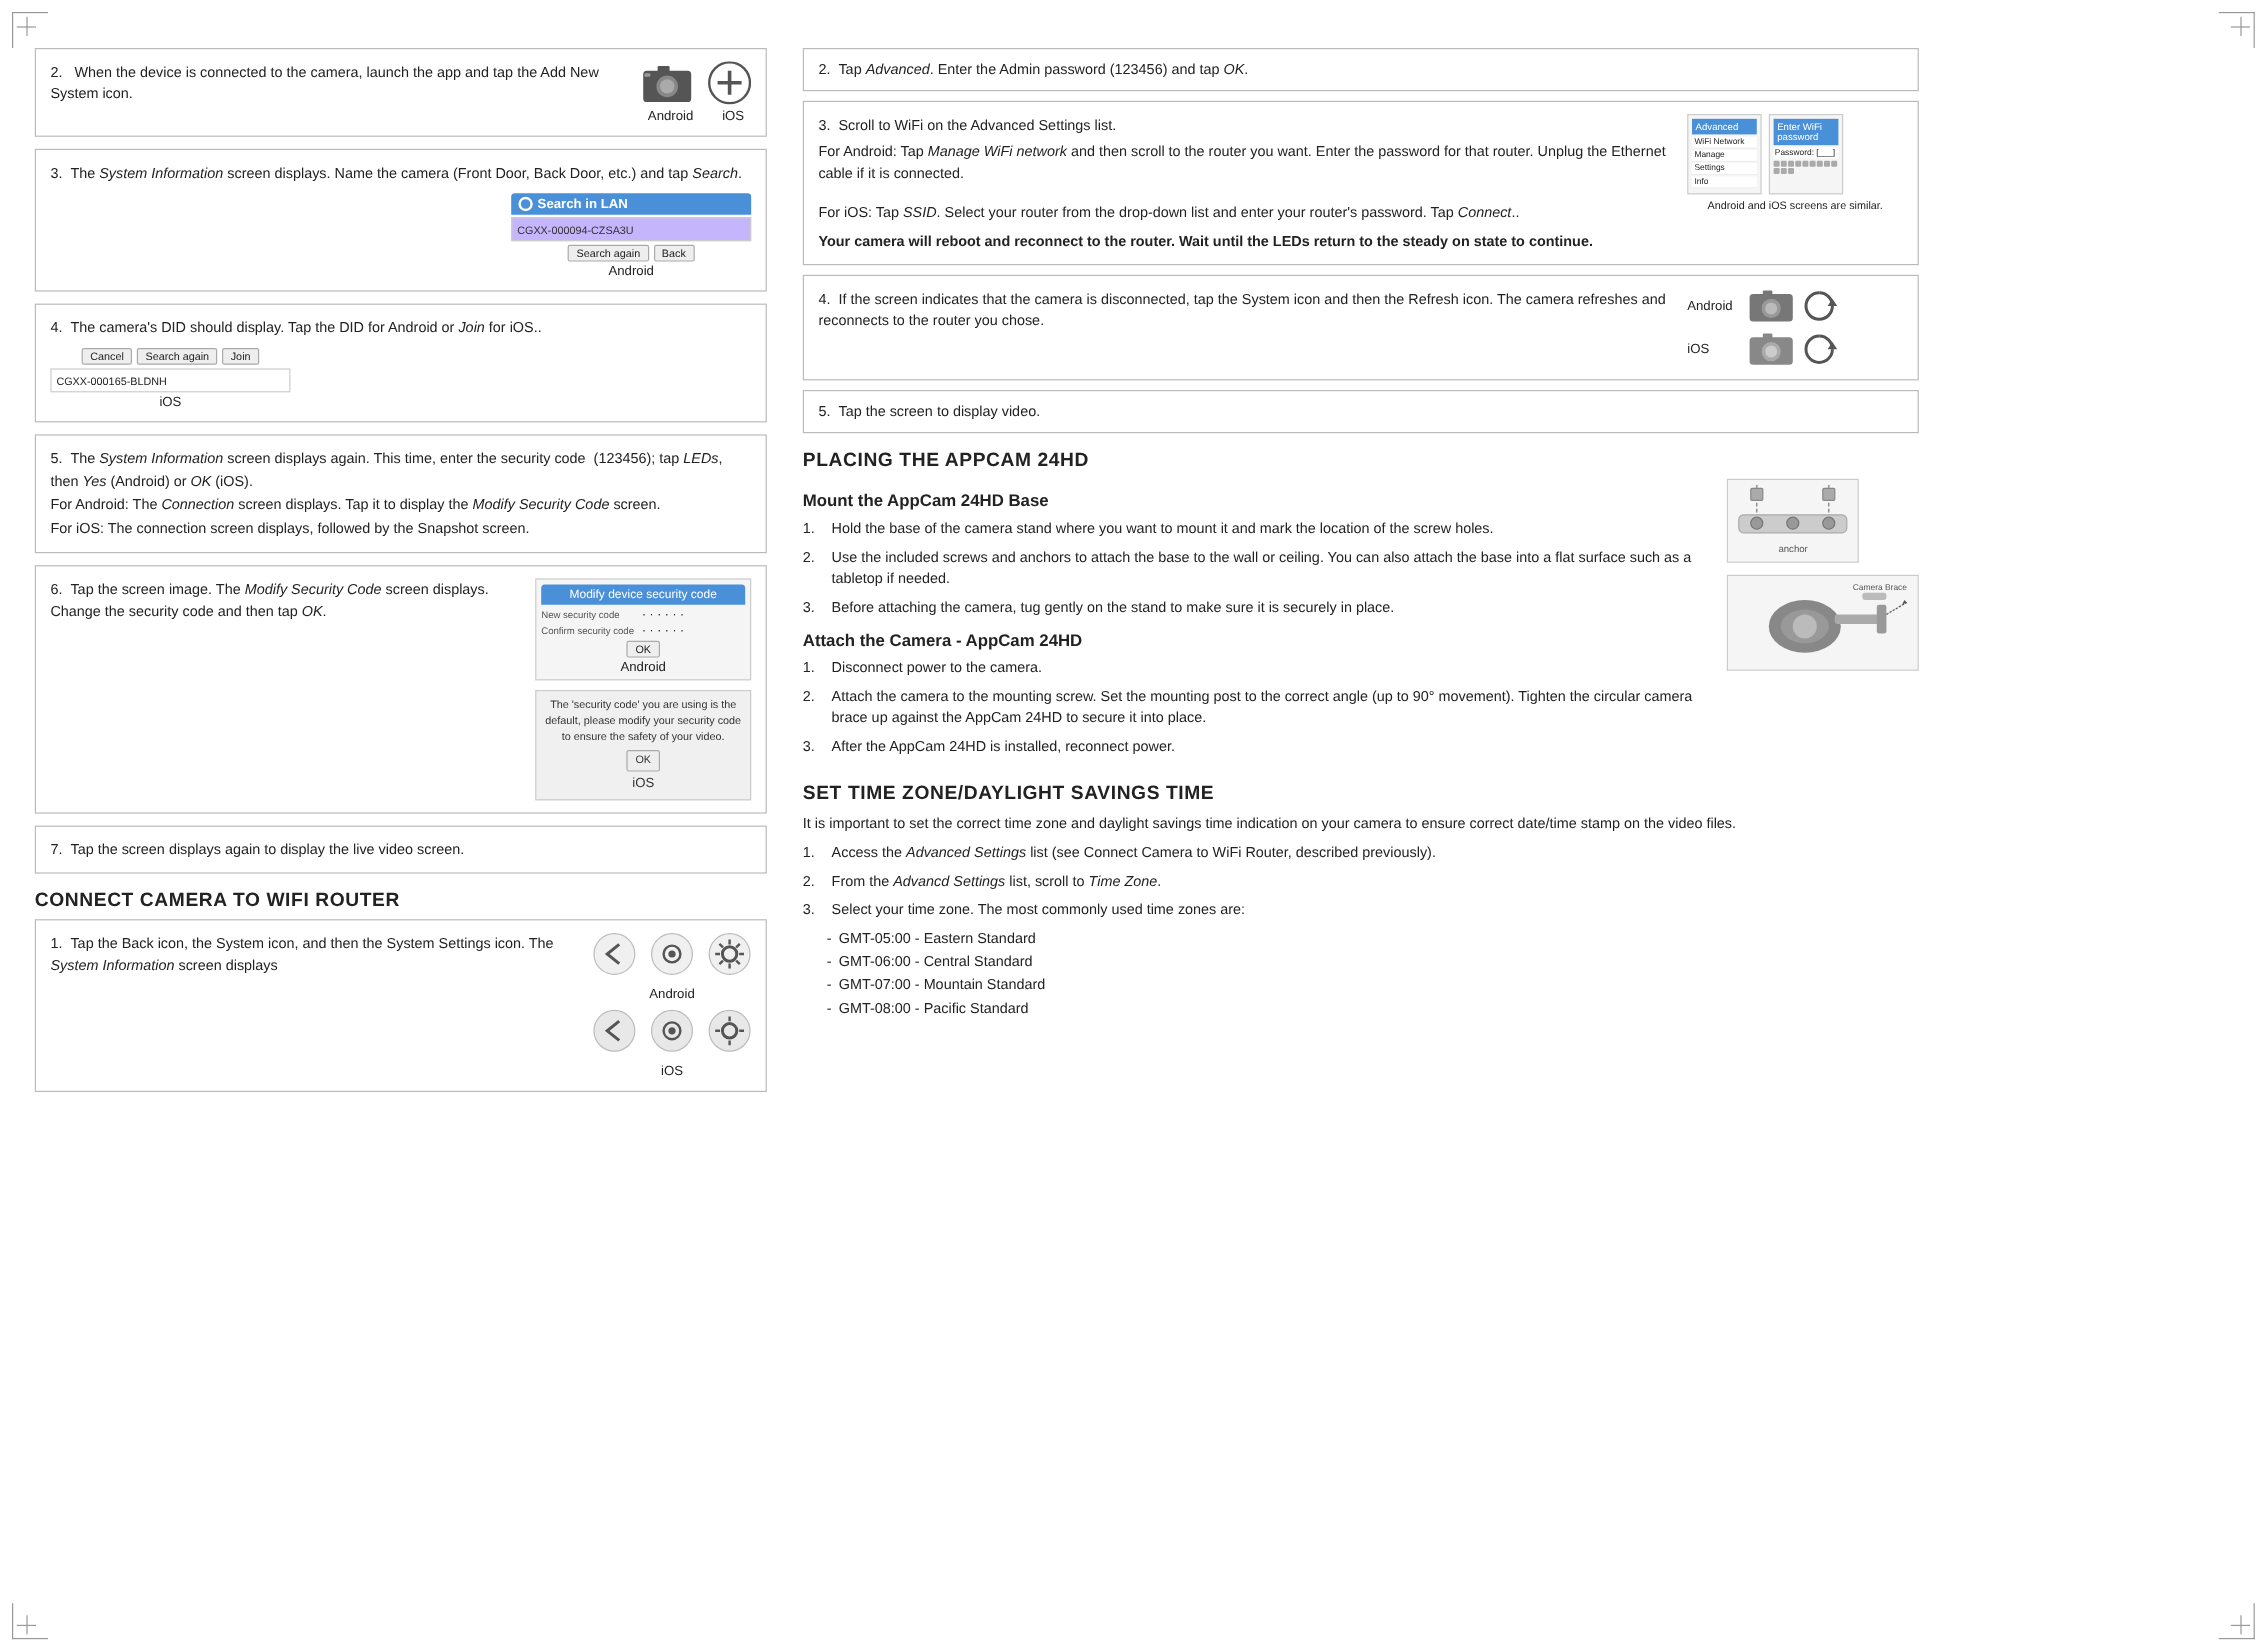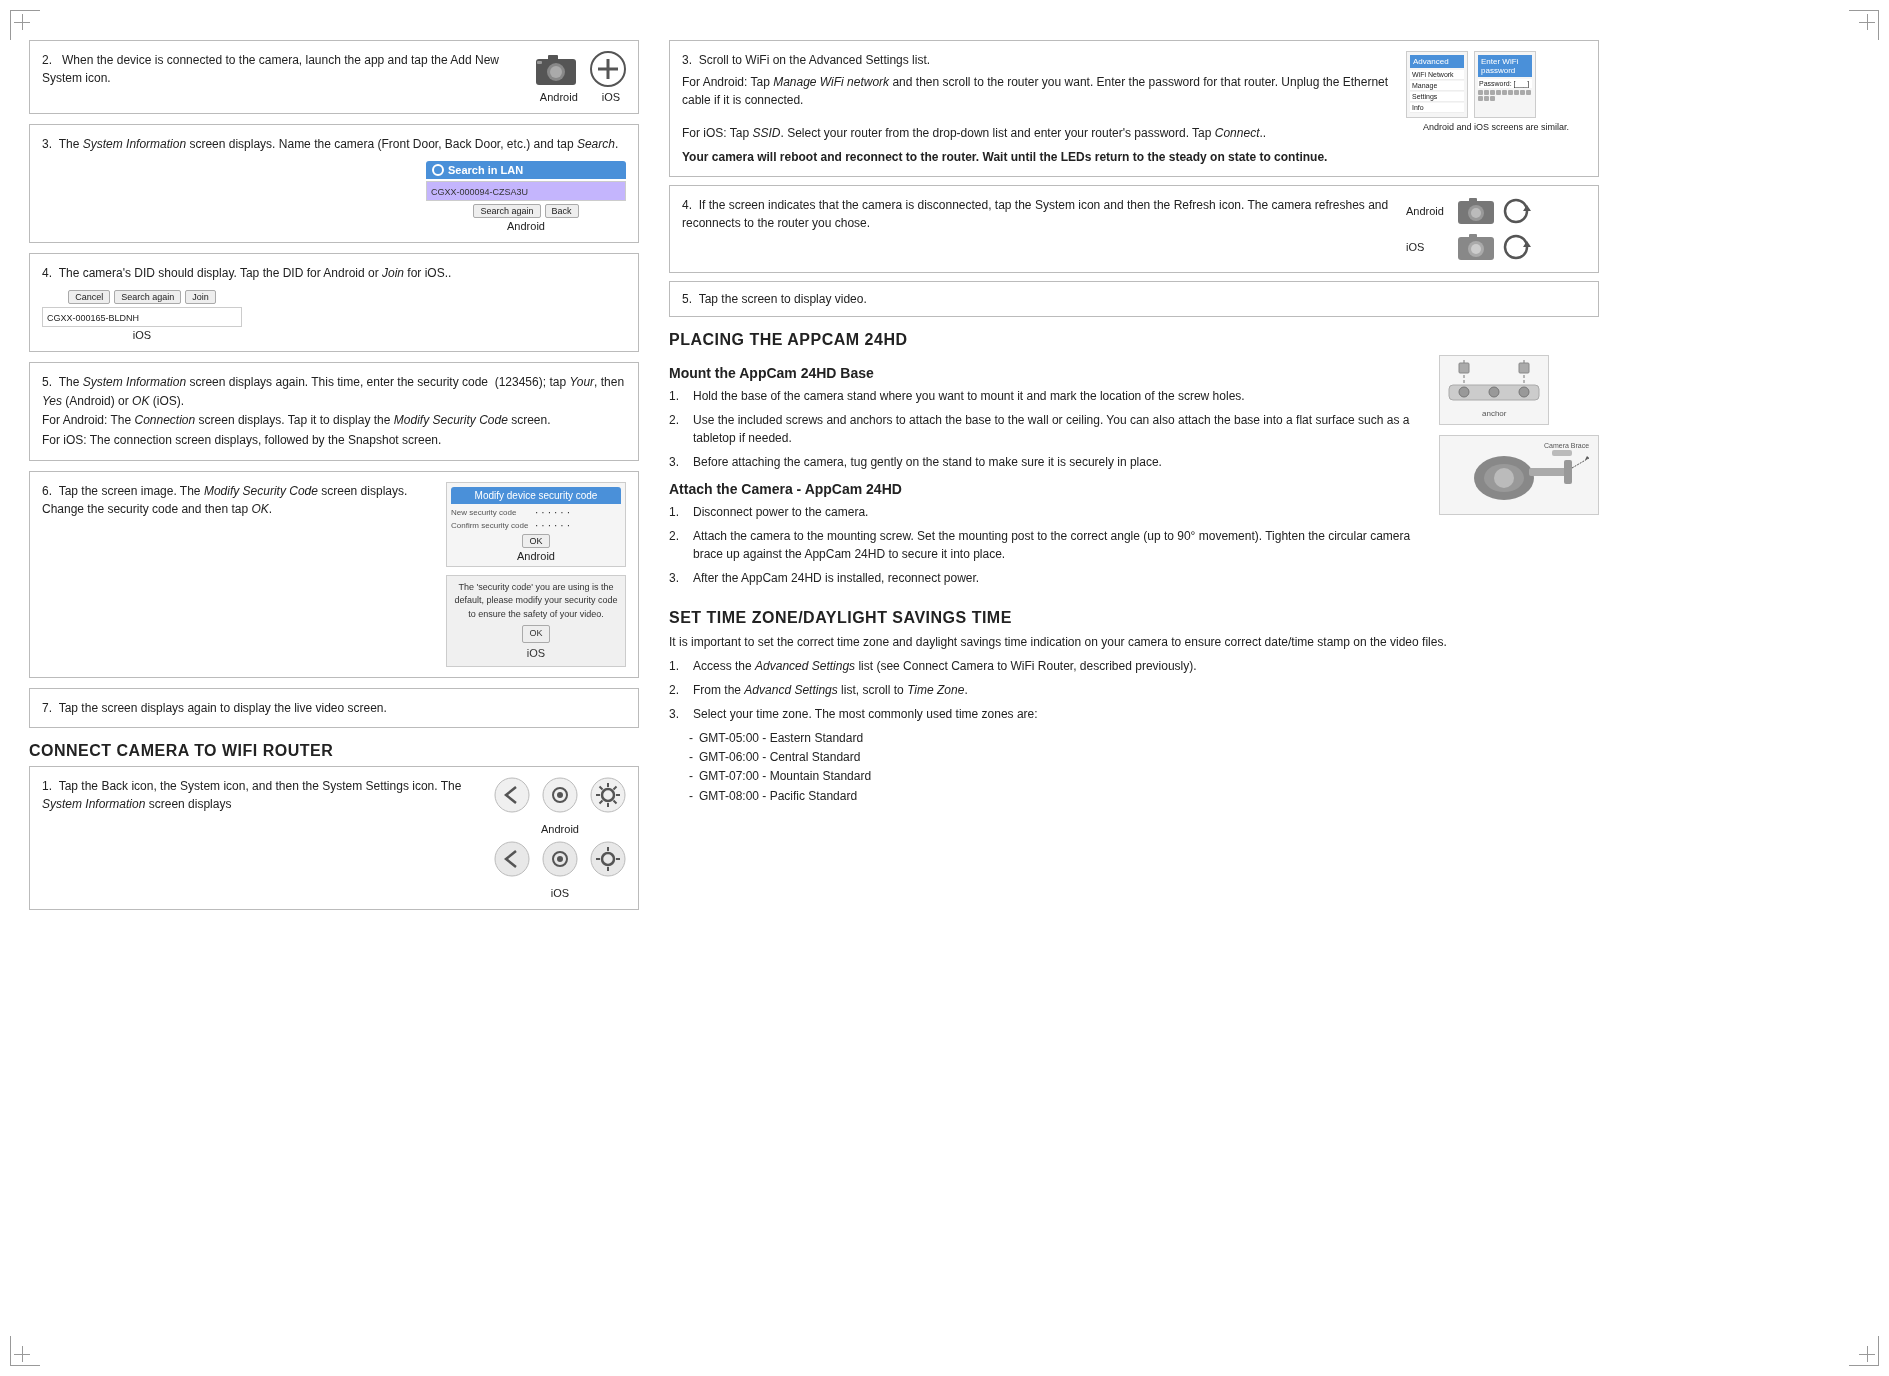--- a/index.html
+++ b/index.html
@@ -402,21 +402,21 @@
             <span style="font-size:9px;">CGXX-000165-BLDNH</span>
           </div>
           <div class="platform-label">iOS</div>
         </div>
       </div>
     </div>
 
     <div class="section-box">
       <div class="step-text" style="line-height:1.6;">
         <span>5.</span>
-        &nbsp;The <span class="italic">System Information</span> screen displays again. This time, enter the security code &nbsp;(123456); tap <span class="italic">Your</span>, then <span class="italic">Yes</span>
+        &nbsp;The <span class="italic">System Information</span> screen displays again. This time, enter the security code &nbsp;(123456); tap <span class="italic">LEDs</span>, then <span class="italic">Yes</span>
         (Android) or <span class="italic">OK</span> (iOS).<br>
         For Android: The <span class="italic">Connection</span> screen displays. Tap it to display the <span class="italic">Modify Security Code</span> screen.<br>
         For iOS: The connection screen displays, followed by the Snapshot screen.
       </div>
     </div>
 
     <div class="section-box">
       <div class="step-row">
         <div class="step-text">
           <span>6.</span>
@@ -510,20 +510,26 @@
           </div>
           <div style="font-size:11px; text-align:center;">iOS</div>
         </div>
       </div>
     </div>
 
   </div>
 
   <div class="right-col">
 
+    <div class="right-section-box">
+      <div>
+        <span>2.</span>
+        &nbsp;Tap <span class="italic">Advanced</span>. Enter the Admin password (123456) and tap <span class="italic">OK</span>.
+      </div>
+    </div>
 
     <div class="right-section-box">
       <div class="right-step-row">
         <div class="right-step-text">
           <div style="margin-bottom:4px;">
             <span>3.</span>
             &nbsp;Scroll to WiFi on the Advanced Settings list.
           </div>
           <div style="margin-bottom:15px;">
             For Android: Tap <span class="italic">Manage WiFi network</span> and then scroll to the router you want. Enter the password for that router.  Unplug the Ethernet cable if it is connected.

